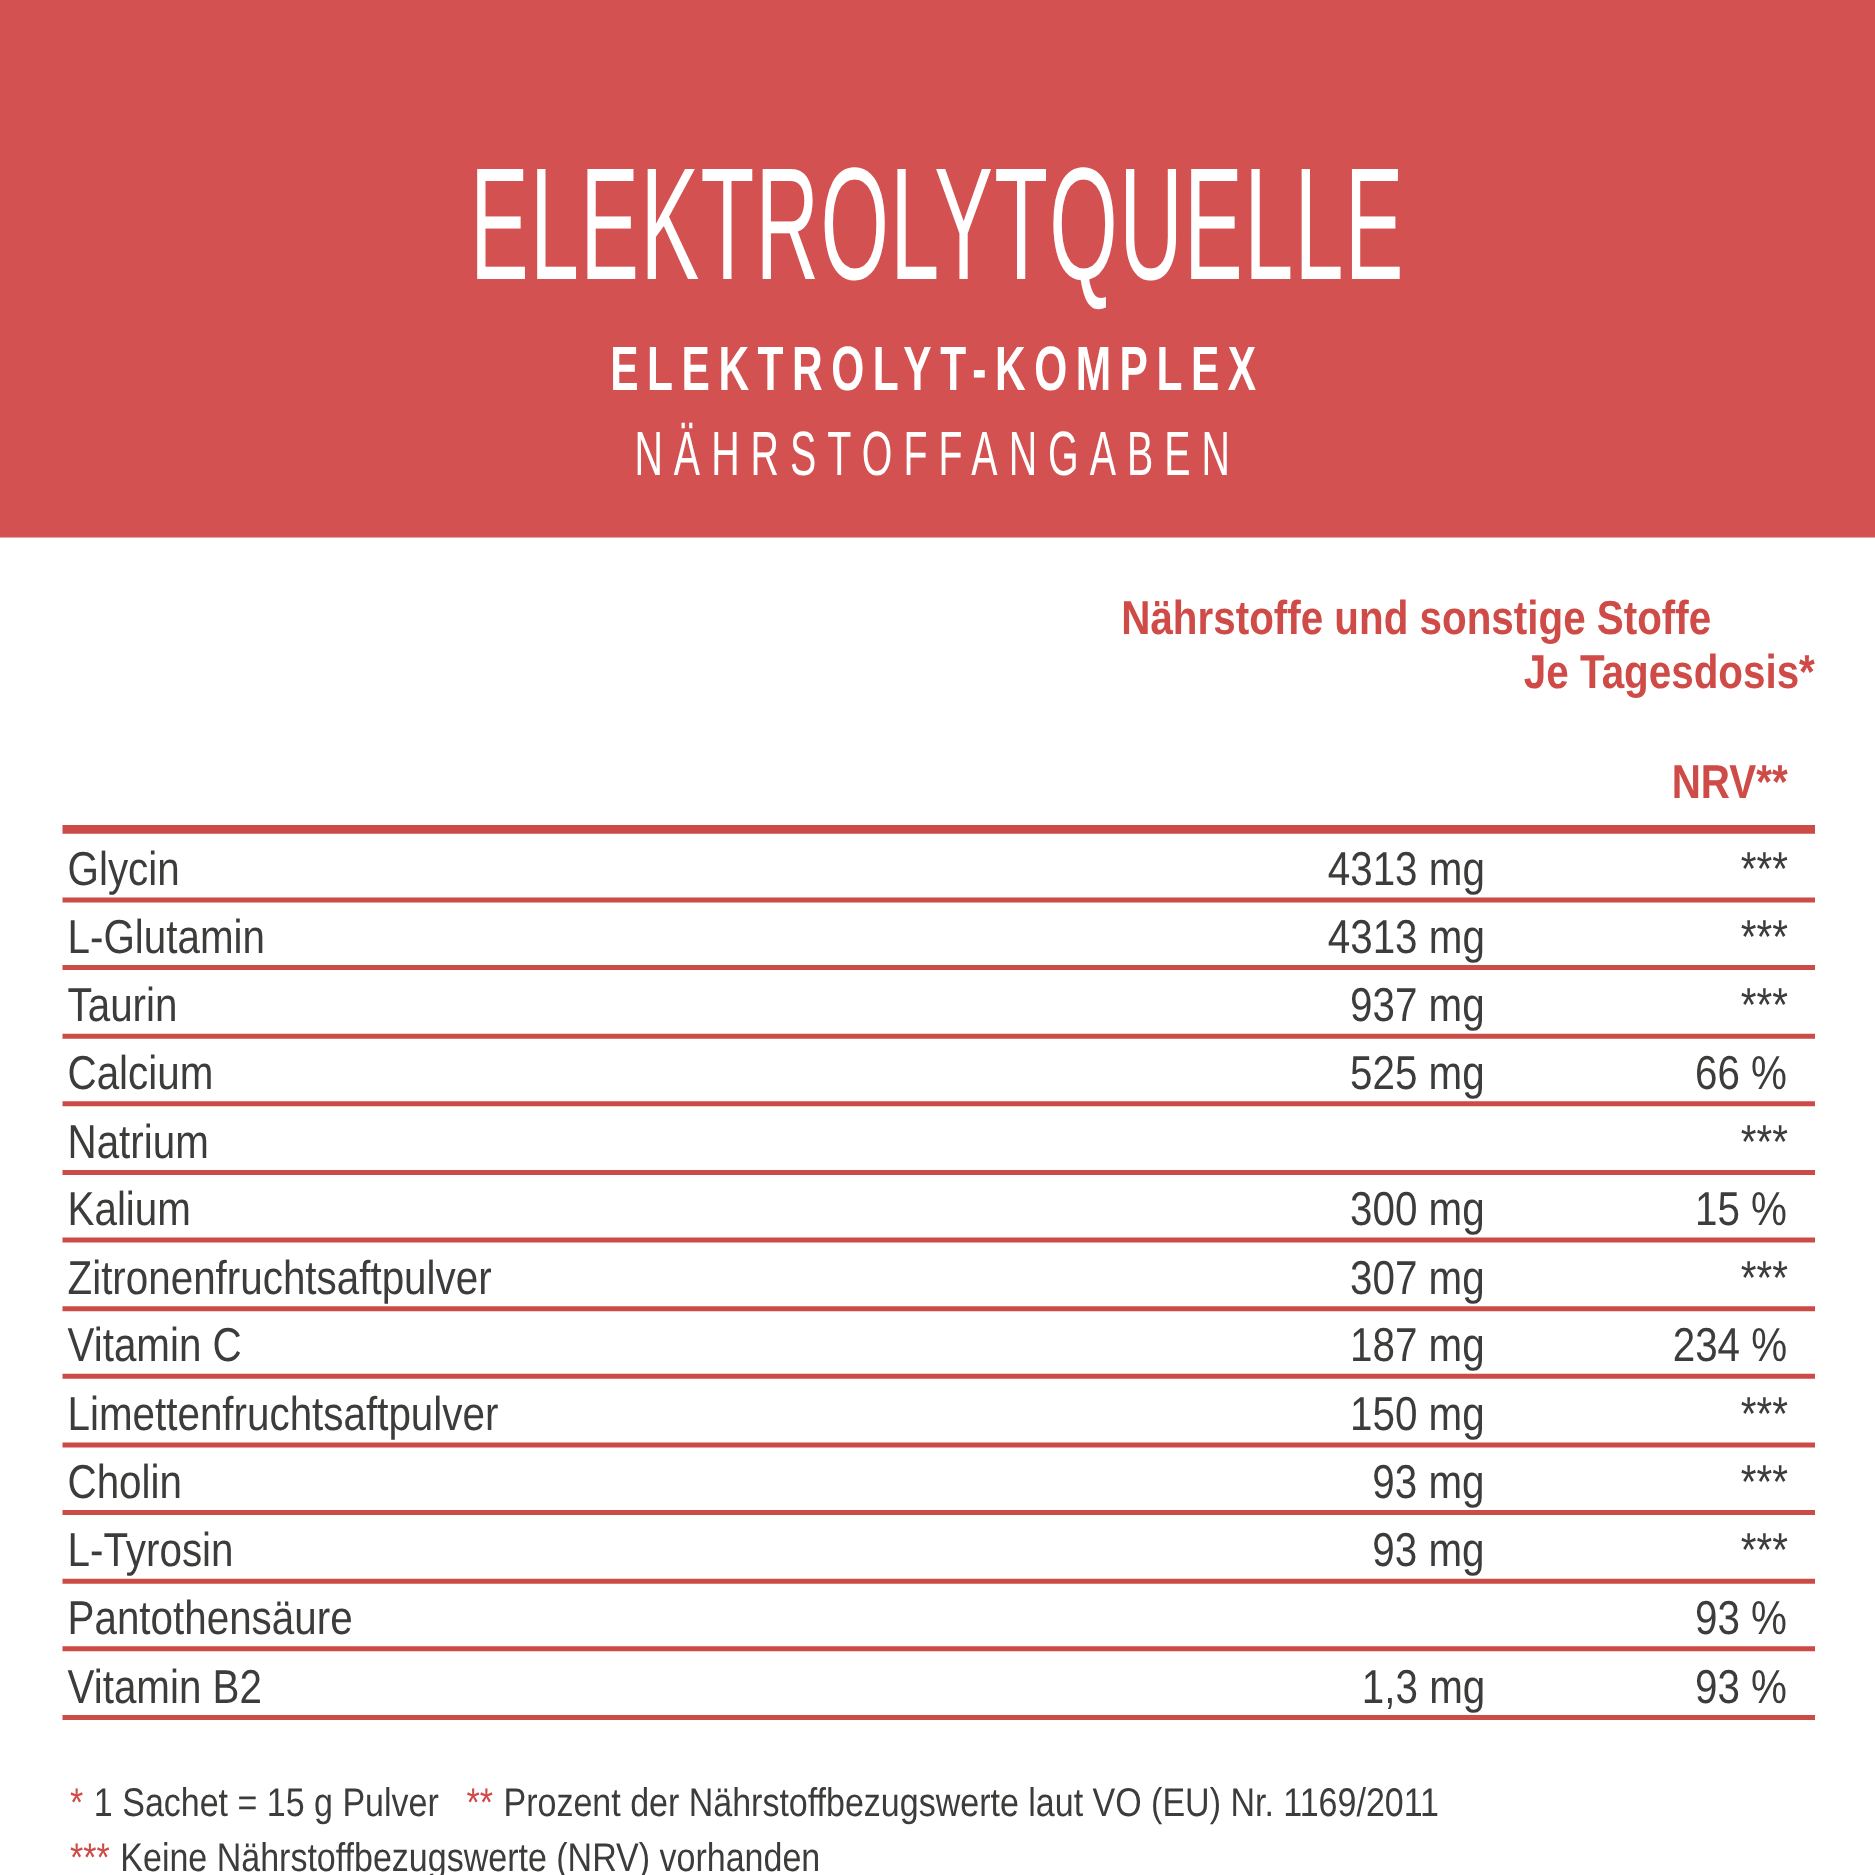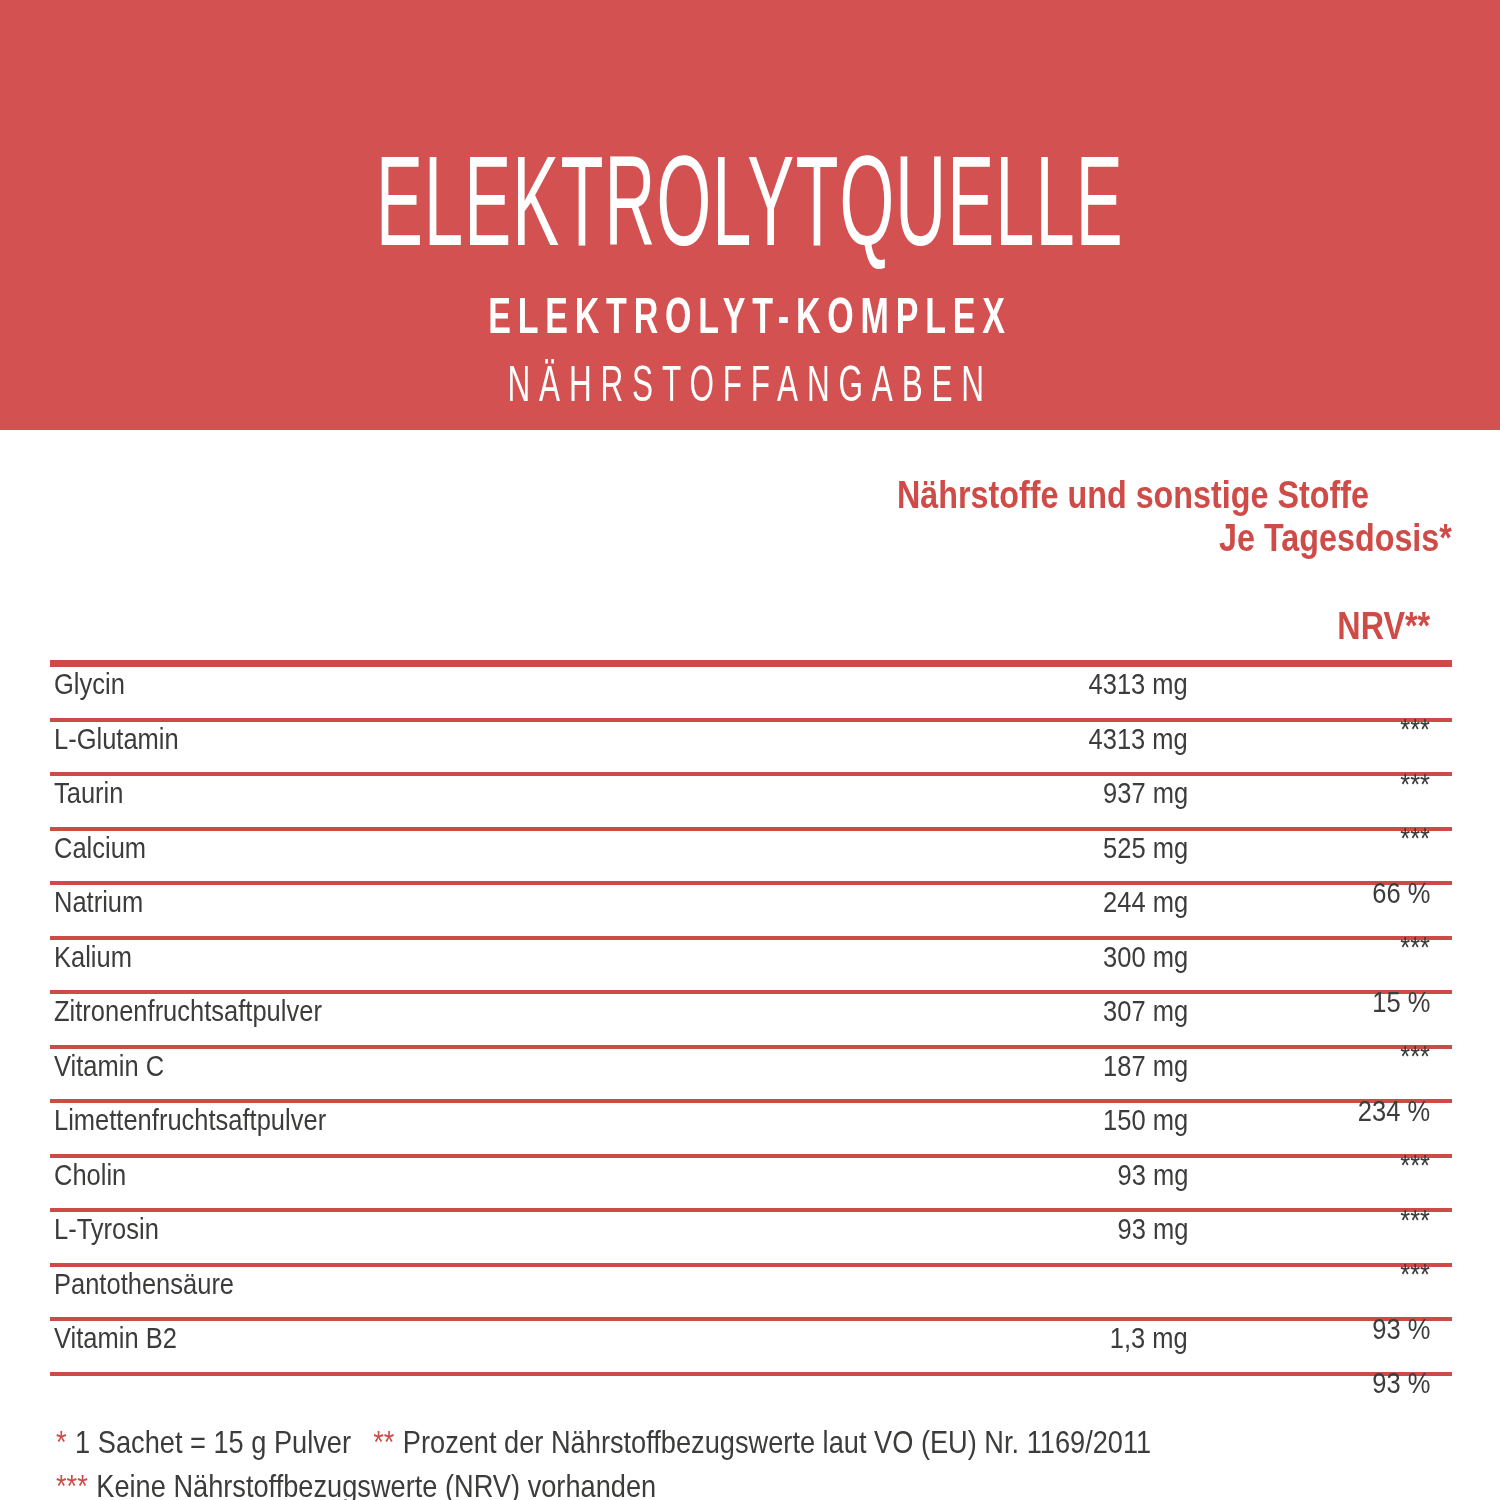--- a/index.html
+++ b/index.html
@@ -19,21 +19,20 @@
   
   .banner {
     width: 1500px;
     height: 430px;
     background: #D35150;
     display: flex;
     flex-direction: column;
     align-items: center;
     box-sizing: border-box;
     padding-top: 116px;
-    justify-content: center;
   }
   .banner .title {
     color: #ffffff;
     font-size: 128px;
     font-weight: 400;
     line-height: 1;
     white-space: nowrap;
     display: inline-block;
     transform: scaleX(0.55);
     transform-origin: 50% 50%;
@@ -74,24 +73,24 @@
     align-items: flex-end;
     padding: 44px 0 12px 0;
     border-bottom: 7px solid #CC4B47;
     color: #CE4B47;
     font-weight: 700;
     font-size: 38px;
     flex-direction: column;
   }
   .trow {
     display: flex;
-    align-items: flex-start;
+    align-items: flex-end;
     height: 50.5px;
     border-bottom: 4px solid #CC4B47;
-    font-size: 30px;
+    font-size: 38px;
     font-weight: 400;
   }
   .c1 { flex: 1; text-align: left; padding-left: 4px; white-space: nowrap; }
   .c2 { width: 300px; text-align: right; white-space: nowrap; }
   .c3 { width: 264px; text-align: right; padding-right: 22px; box-sizing: border-box; white-space: nowrap; margin-top: 45px; }
 
   .cond { display: inline-block; transform: scaleX(0.85); }
   .c1 .cond { transform-origin: 0 50%; }
   .c2 .cond, .c3 .cond { transform-origin: 100% 50%; }
 
@@ -146,21 +145,20 @@
     </div>
 
     <div class="trow">
       <div class="c1"><span class="cond">Calcium</span></div>
       <div class="c2"><span class="cond">525 mg</span></div>
       <div class="c3"><span class="cond">66 %</span></div>
     </div>
 
     <div class="trow">
       <div class="c1"><span class="cond">Natrium</span></div>
-      <div class="c2"><span class="cond">244 mg</span></div>
       <div class="c3"><span class="cond">***</span></div>
     </div>
 
     <div class="trow">
       <div class="c1"><span class="cond">Kalium</span></div>
       <div class="c2"><span class="cond">300 mg</span></div>
       <div class="c3"><span class="cond">15 %</span></div>
     </div>
 
 

